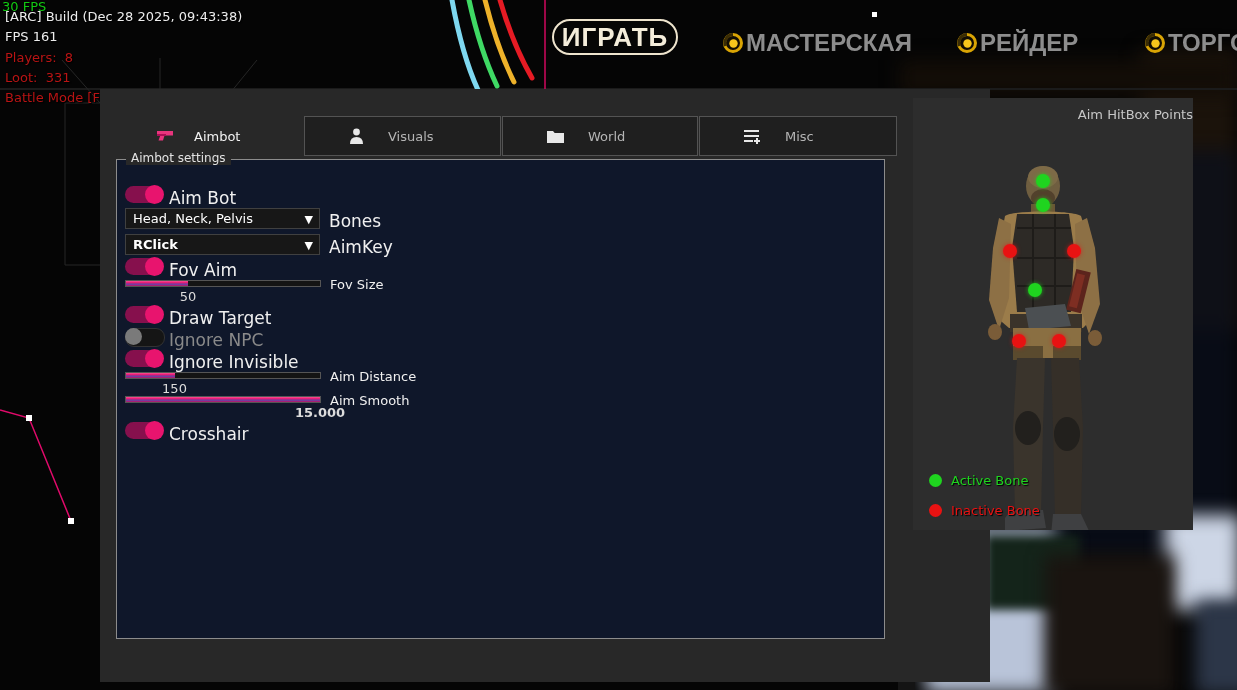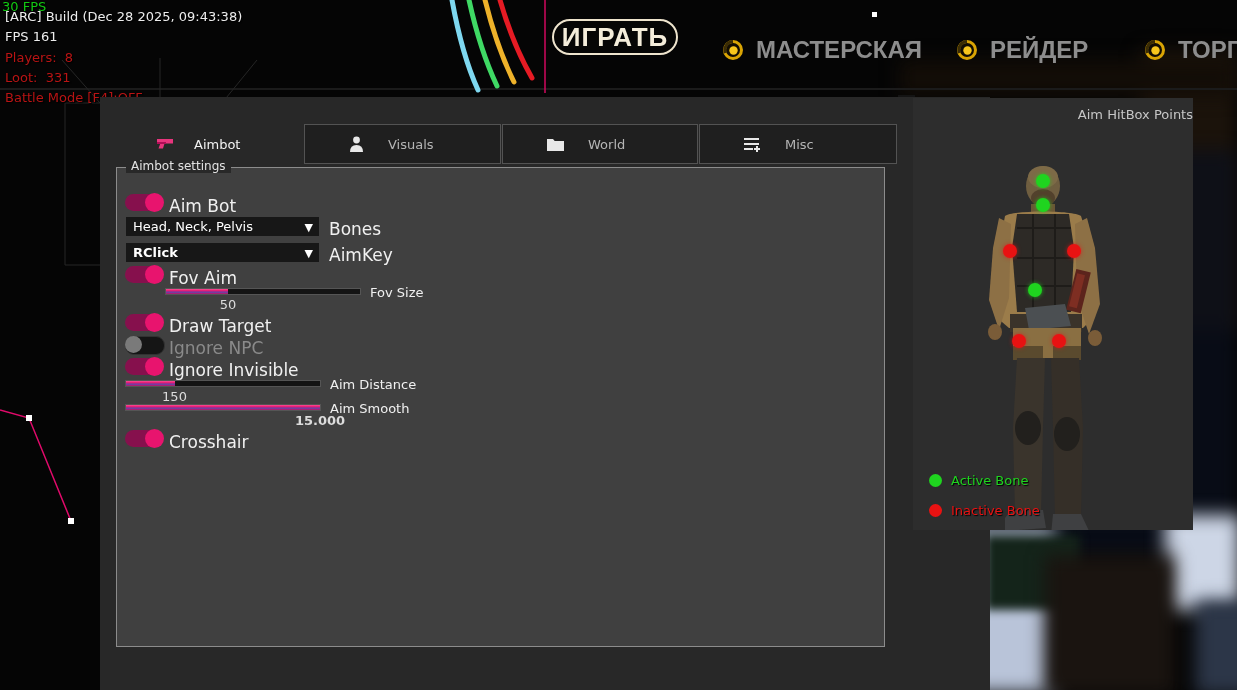--- a/index.html
+++ b/index.html
@@ -10,31 +10,31 @@
   
   .hud-line{position:absolute;left:5px;font-size:13px;white-space:pre;text-shadow:1px 1px 1px #000;}
   .hud-green{color:#12c812;left:2px;}
   .hud-white{color:#ededed;}
   .hud-red{color:#b81414;}
   
   .play-btn{position:absolute;left:552px;top:19px;width:126px;height:36px;border:2px solid #eee4cd;
             border-radius:27px;box-sizing:border-box;display:flex;align-items:center;justify-content:center;
             color:#f4edda;font-weight:bold;font-size:26px;letter-spacing:1px;background:rgba(10,8,5,.35);
             font-family:"Liberation Sans",sans-serif;}
-  .menu-item{position:absolute;top:28px;height:30px;display:flex;align-items:center;gap:12px;
-             color:#8d8d8d;font-weight:bold;font-size:24px;font-family:"Liberation Sans",sans-serif;white-space:nowrap;margin-top:7px;}
+  .menu-item{position:absolute;top:28px;height:30px;display:flex;align-items:center;gap:2px;
+             color:#8d8d8d;font-weight:bold;font-size:24px;font-family:"Liberation Sans",sans-serif;white-space:nowrap;}
   .coin{width:22px;height:22px;flex:0 0 22px;}
   
-  .panel{position:absolute;left:100px;top:97px;width:890px;height:593px;background:#282828;z-index:5;}
+  .panel{position:absolute;left:100px;top:89px;width:890px;height:593px;background:#282828;z-index:5;}
   .tabbox{position:absolute;top:27px;height:40px;background:#1f1f1f;border:1px solid #535353;
           box-sizing:border-box;display:flex;align-items:center;gap:24px;padding-left:44px;
           color:#b5b5b5;font-size:13px;cursor:pointer;}
   .tab-active{position:absolute;top:27px;left:8px;width:196px;height:40px;display:flex;align-items:center;
               gap:20px;padding-left:48px;box-sizing:border-box;color:#f2f2f2;font-size:13px;cursor:pointer;}
-  .gbox{position:absolute;left:16px;top:70px;width:769px;height:480px;background:#404040;
+  .gbox{position:absolute;left:16px;top:70px;width:769px;height:480px;background:#0f172a;
         border:1px solid #8c8c8c;box-sizing:border-box;}
   .gbox-legend{position:absolute;left:9px;top:-9px;background:#282828;padding:0 5px;
                color:#e2e2e2;font-size:12px;}
   .ctl-label{position:absolute;color:#f0f0f0;font-size:17px;white-space:nowrap;}
   .ctl-label.dim{color:#8a8a8a;}
   .toggle{position:absolute;width:38px;height:17px;border-radius:9px;cursor:pointer;}
   .toggle .knob{position:absolute;border-radius:50%;}
   .toggle.on{background:var(--track-on);}
   .toggle.on .knob{width:19px;height:19px;right:-1px;top:-1px;background:var(--accent);}
   .toggle.off{background:#151515;border:1px solid #323232;}
@@ -202,21 +202,21 @@
         <span>RClick</span>
         <span class="arrow">▼</span>
       </div>
       <span class="ctl-label" style="left:212px;top:77px;">AimKey</span>
 
       <div class="toggle on" style="left:8px;top:98px;">
           <div class="knob"></div>
         </div>
       <span class="ctl-label" style="left:52px;top:100px;">Fov Aim</span>
 
-      <div class="slider" style="left:8px;top:120px;margin-left:40px;">
+      <div class="slider" style="left:8px;top:120px;">
         <div class="fill" style="width: 32%;"></div>
         <span class="val" style="left: 32%;">50</span>
         <span class="slabel">Fov Size</span>
       </div>
 
       <div class="toggle on" style="left:8px;top:146px;">
           <div class="knob"></div>
         </div>
       <span class="ctl-label" style="left:52px;top:148px;">Draw Target</span>
 

